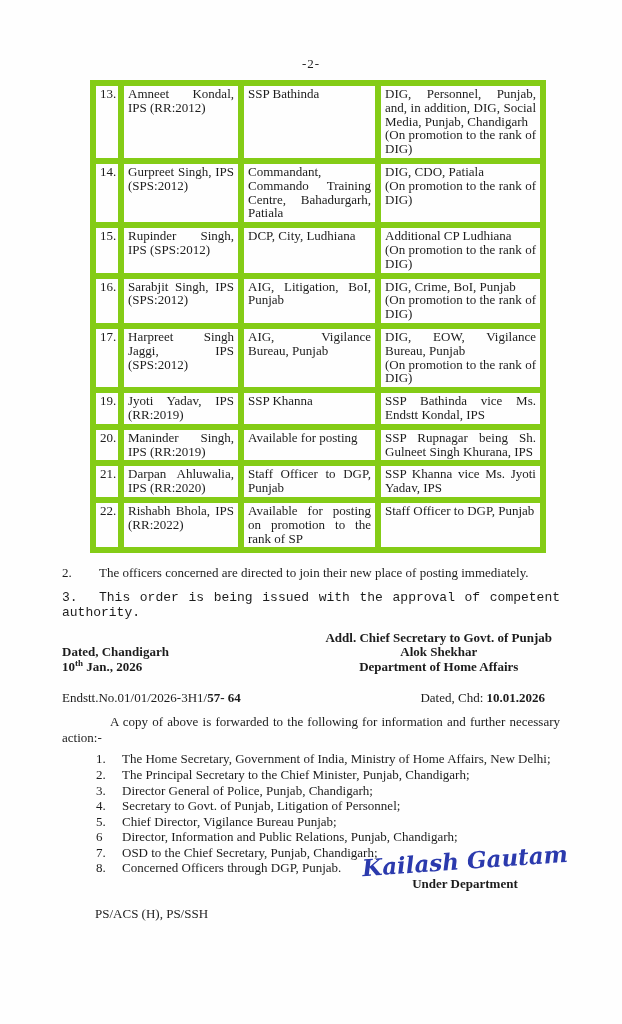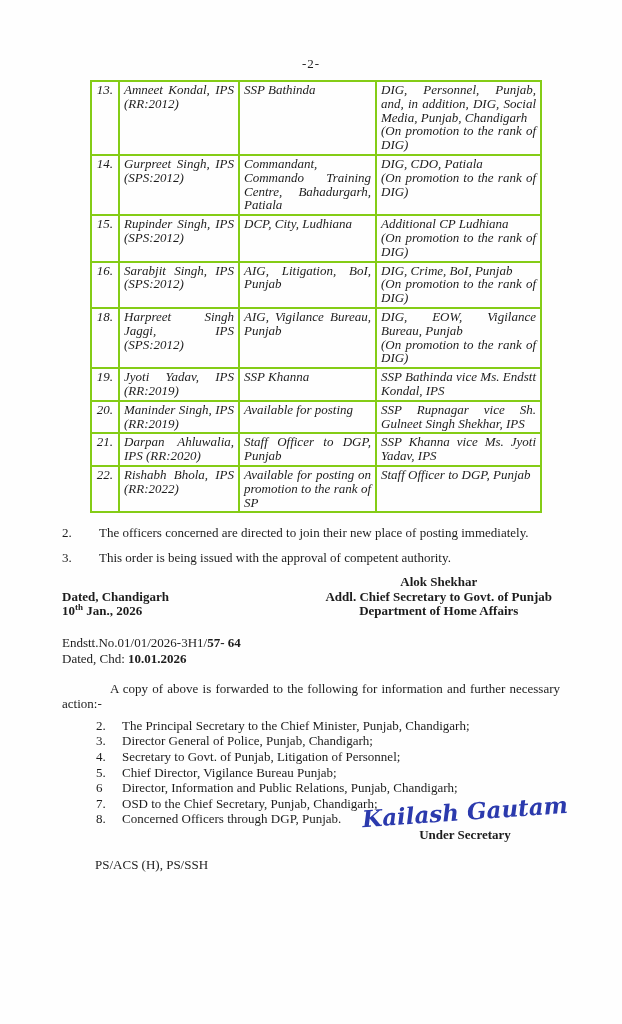--- a/index.html
+++ b/index.html
@@ -8,35 +8,35 @@
     font-family:"Liberation Serif","DejaVu Serif",serif;color:#1c1c1c;font-size:13px;
     box-sizing:border-box;padding-top:56px;
   }
   .pageno{text-align:center;margin-bottom:8px;letter-spacing:1px;}
   table.postings{border-collapse:collapse;margin-left:90px;width:450px;table-layout:fixed;}
   table.postings col.c1{width:28px;}
   table.postings col.c2{width:120px;}
   table.postings col.c3{width:137px;}
   table.postings col.c4{width:165px;}
   .postings td{
-    border:2px solid #84cc16;vertical-align:top;padding:1px 4px 2px 4px;
-    line-height:13.8px;text-align:justify;white-space:pre-line;overflow:hidden;font-style:italic;
+    border:6px solid #84cc16;vertical-align:top;padding:1px 4px 2px 4px;
+    line-height:13.8px;text-align:justify;white-space:pre-line;overflow:hidden;
   }
   .postings td.sno{text-align:right;padding-right:5px;white-space:normal;}
   .para{margin:12px 62px 0 62px;text-align:justify;line-height:15.5px;}
-  .para.p3{margin-top:9px;}
+  .para.p3{margin-top:9px;font-family:Liberation Mono, monospace;}
   .pnum{display:inline-block;width:37px;}
   .sigblock{display:flex;justify-content:space-between;margin:10px 70px 0 62px;
     font-weight:bold;line-height:14.5px;}
   .sigblock .dated{padding-top:14.5px;}
   .sigblock .officer{text-align:center;}
   sup{font-size:9px;vertical-align:super;line-height:0;}
-  .endstt{display:flex;justify-content:space-between;margin:16px 77px 0 62px;flex-direction:column;}
+  .endstt{display:flex;justify-content:space-between;margin:16px 77px 0 62px;}
   .endstt b,.sigblock b{font-weight:bold;}
-  .copypara{margin:14px 62px 0 62px;text-indent:48px;text-align:justify;line-height:15.5px;}
+  .copypara{margin:8px 62px 0 62px;text-indent:48px;text-align:justify;line-height:15.5px;}
   .fwdlist{margin:6px 56px 0 96px;line-height:15.6px;}
   .lnum{display:inline-block;width:26px;}
   .sig2{width:210px;margin:-30px 52px 0 auto;text-align:center;font-weight:bold;line-height:16px;position:relative;}
   .script{
     font-family:"DejaVu Serif",serif;font-style:italic;font-weight:bold;
     color:#2b3aad;font-size:23px;line-height:30px;transform:rotate(-4deg);
     white-space:nowrap;
   }
   .flourish{display:inline-block;width:9px;border-top:2px solid #2b3aad;
     transform:rotate(-22deg) translateY(-5px);margin-left:4px;}
@@ -80,37 +80,37 @@
 (On promotion to the rank of DIG)</td>
       </tr>
       <tr>
         <td class="sno">16.</td>
         <td>Sarabjit Singh, IPS (SPS:2012)</td>
         <td>AIG, Litigation, BoI, Punjab</td>
         <td>DIG, Crime, BoI, Punjab
 (On promotion to the rank of DIG)</td>
       </tr>
       <tr>
-        <td class="sno">18.</td>
+        <td class="sno">17.</td>
         <td>Harpreet Singh Jaggi, IPS (SPS:2012)</td>
         <td>AIG, Vigilance Bureau, Punjab</td>
         <td>DIG, EOW, Vigilance Bureau, Punjab
 (On promotion to the rank of DIG)</td>
       </tr>
       <tr>
         <td class="sno">19.</td>
         <td>Jyoti Yadav, IPS (RR:2019)</td>
         <td>SSP Khanna</td>
         <td>SSP Bathinda vice Ms. Endstt Kondal, IPS</td>
       </tr>
       <tr>
         <td class="sno">20.</td>
         <td>Maninder Singh, IPS (RR:2019)</td>
         <td>Available for posting</td>
-        <td>SSP Rupnagar vice Sh. Gulneet Singh Shekhar, IPS</td>
+        <td>SSP Rupnagar being Sh. Gulneet Singh Khurana, IPS</td>
       </tr>
       <tr>
         <td class="sno">21.</td>
         <td>Darpan Ahluwalia, IPS (RR:2020)</td>
         <td>Staff Officer to DGP, Punjab</td>
         <td>SSP Khanna vice Ms. Jyoti Yadav, IPS</td>
       </tr>
       <tr>
         <td class="sno">22.</td>
         <td>Rishabh Bhola, IPS (RR:2022)</td>
@@ -123,43 +123,44 @@
   <div class="para"><span class="pnum">2.</span><span>The officers concerned are directed to join their new place of posting immediately.</span></div>
 
   <div class="para p3"><span class="pnum">3.</span><span>This order is being issued with the approval of competent authority.</span></div>
 
   <div class="sigblock">
     <div class="dated">
       <div>Dated, Chandigarh</div>
       <div><span>10</span><sup>th</sup><span> Jan., 2026</span></div>
     </div>
     <div class="officer">
+      <div>Addl. Chief Secretary to Govt. of Punjab</div>
       <div>Alok Shekhar</div>
-      <div>Addl. Chief Secretary to Govt. of Punjab</div>
       <div>Department of Home Affairs</div>
     </div>
   </div>
 
   <div class="endstt">
     <div><span>Endstt.No.01/01/2026-3H1/</span><b>57- 64</b></div>
     <div><span>Dated, Chd: </span><b>10.01.2026</b></div>
   </div>
 
   <div class="copypara">A copy of above is forwarded to the following for information and further necessary action:-</div>
 
   <div class="fwdlist">
+    <div><span class="lnum">1.</span><span>The Home Secretary, Government of India, Ministry of Home Affairs, New Delhi;</span></div>
     <div><span class="lnum">2.</span><span>The Principal Secretary to the Chief Minister, Punjab, Chandigarh;</span></div>
     <div><span class="lnum">3.</span><span>Director General of Police, Punjab, Chandigarh;</span></div>
     <div><span class="lnum">4.</span><span>Secretary to Govt. of Punjab, Litigation of Personnel;</span></div>
     <div><span class="lnum">5.</span><span>Chief Director, Vigilance Bureau Punjab;</span></div>
     <div><span class="lnum">6</span><span>Director, Information and Public Relations, Punjab, Chandigarh;</span></div>
     <div><span class="lnum">7.</span><span>OSD to the Chief Secretary, Punjab, Chandigarh;</span></div>
     <div><span class="lnum">8.</span><span>Concerned Officers through DGP, Punjab.</span></div>
   </div>
 
   <div class="sig2">
     <div class="script">Kailash Gautam</div>
-    <div>Under Secretary</div>
+    <div>Under Department</div>
   </div>
 
   <div class="footer">PS/ACS (H), PS/SSH</div>
 
 </div>
 
 </body></html>

